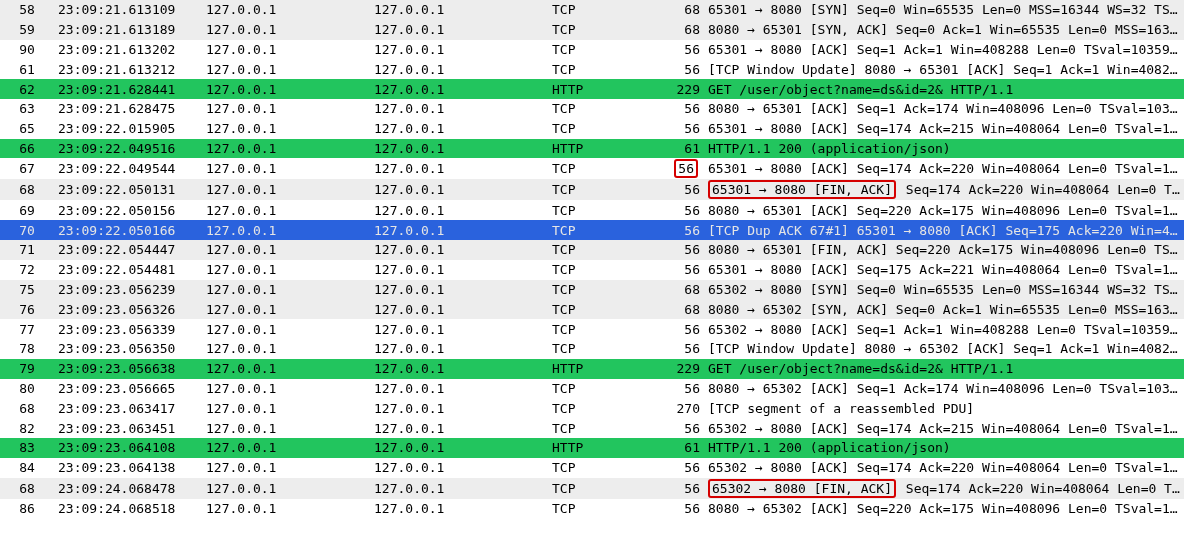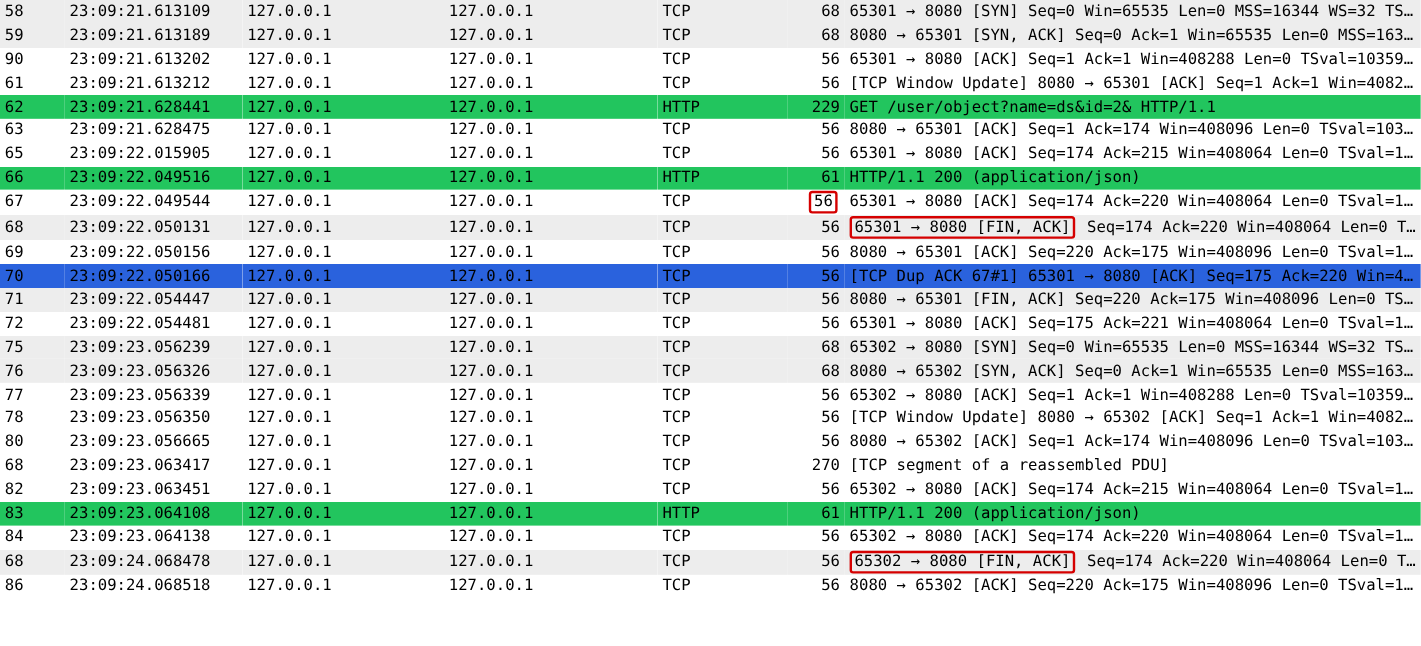--- a/index.html
+++ b/index.html
@@ -1,28 +1,28 @@
 <!DOCTYPE html>
 <html><head>
 <meta charset="utf-8">
 <style>
   html,body{margin:0;padding:0;background:#fff;font-family:Menlo,Consolas,"DejaVu Sans Mono",monospace;font-size:13px;color:#000;width:1184px}
   table{border-collapse:collapse;width:100%;table-layout:fixed}
   td{padding:1px 4px;white-space:nowrap;overflow:hidden;text-overflow:ellipsis;vertical-align:middle;height:17.8px}
-  .col-no{width:46px;text-align:left}
+  .col-no{width:46px;text-align:center}
   .col-time{width:140px}
   .col-src{width:160px}
   .col-dst{width:170px}
   .col-proto{width:100px}
   .col-len{width:40px;text-align:right}
   .col-info{}
   tr.bg-white  td{background:#ffffff}
   tr.bg-gray   td{background:#ededed}
   tr.bg-green  td{background:#22c55e}
-  tr.bg-sel    td{background:#2a62dd;color:#000000}
+  tr.bg-sel    td{background:#2a62dd;color:#e5e5e5}
   .red-box{display:inline-block;border:2px solid #d50000;border-radius:3px;padding:0 2px;margin-right:2px}
 </style>
 </head>
 <body>
 
 <table>
   <tbody id="tbody">
       <tr class="bg-gray">
         <td class="col-no">58</td>
         <td class="col-time">23:09:21.613109</td>
@@ -178,20 +178,29 @@
       </tr>
       <tr class="bg-white">
         <td class="col-no">78</td>
         <td class="col-time">23:09:23.056350</td>
         <td class="col-src">127.0.0.1</td>
         <td class="col-dst">127.0.0.1</td>
         <td class="col-proto">TCP</td>
         <td class="col-len">56</td>
         <td class="col-info">[TCP Window Update] 8080 → 65302 [ACK] Seq=1 Ack=1 Win=408288 L…</td>
       </tr>
+      <tr class="bg-green">
+        <td class="col-no">79</td>
+        <td class="col-time">23:09:23.056638</td>
+        <td class="col-src">127.0.0.1</td>
+        <td class="col-dst">127.0.0.1</td>
+        <td class="col-proto">HTTP</td>
+        <td class="col-len">229</td>
+        <td class="col-info">GET /user/object?name=ds&amp;id=2&amp; HTTP/1.1</td>
+      </tr>
       <tr class="bg-white">
         <td class="col-no">80</td>
         <td class="col-time">23:09:23.056665</td>
         <td class="col-src">127.0.0.1</td>
         <td class="col-dst">127.0.0.1</td>
         <td class="col-proto">TCP</td>
         <td class="col-len">56</td>
         <td class="col-info">8080 → 65302 [ACK] Seq=1 Ack=174 Win=408096 Len=0 TSval=1035922…</td>
       </tr>
       <tr class="bg-white">

